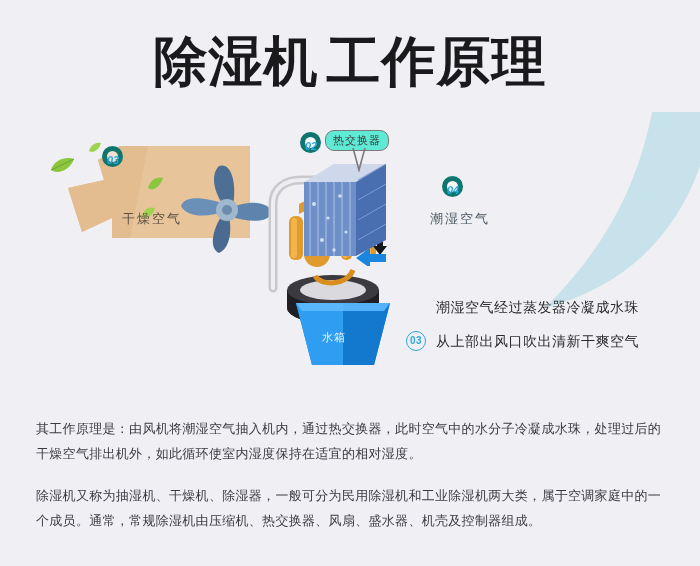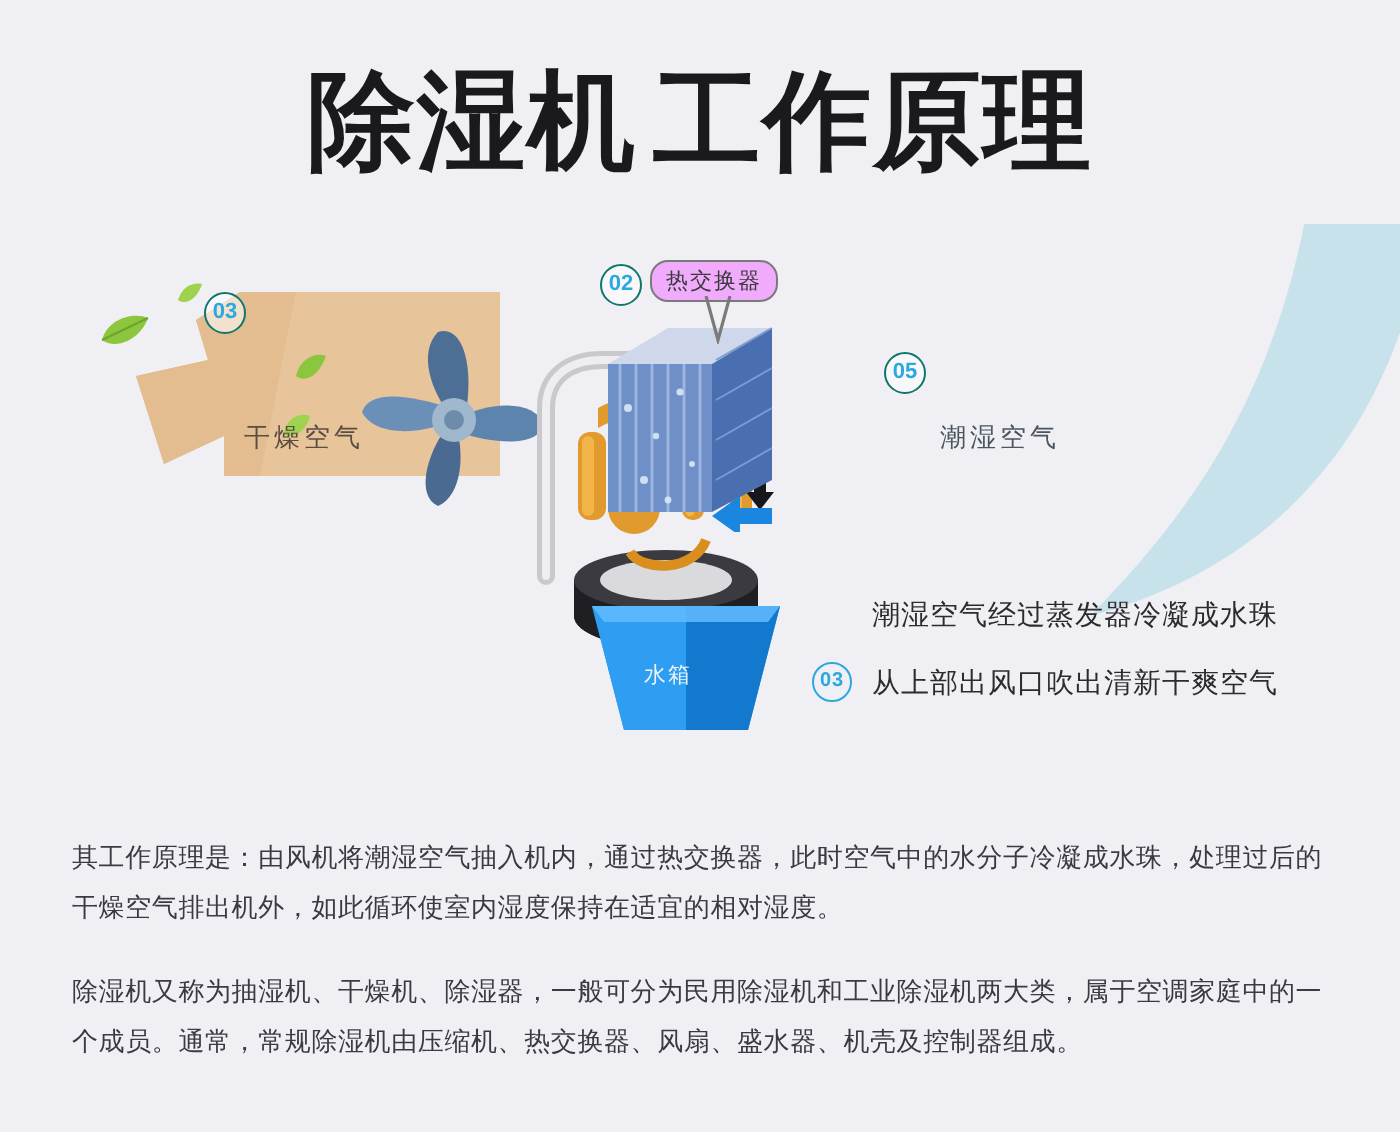--- a/index.html
+++ b/index.html
@@ -56,52 +56,53 @@
   
   .hx{position:absolute;left:300px;top:38px;width:88px;height:110px;}
 
   
   .tank{position:absolute;left:288px;top:175px;width:110px;height:80px;}
 
   
   .badge{
     position:absolute;
     width:21px;height:21px;border-radius:50%;
-    border:1px solid #0f766e;
+    border:5px solid #0f766e;
     color:#2aa8e0;
     font-size:11px;font-weight:700;
     line-height:18px;text-align:center;
     background:rgba(255,255,255,.55);
     box-sizing:border-box;
+    font-style:italic;
   }
   .badge-03{left:102px;top:28px;}
   .badge-02{left:300px;top:14px;}
   .badge-01{left:442px;top:58px;}
 
   .callout{
     position:absolute;left:325px;top:12px;
     border:1.6px solid #7a7a7a;border-radius:9px;
-    background:#f0abfc;
+    background:#5eead4;
     padding:2px 7px;
     font-size:11px;color:#3a3a3a;
     letter-spacing:1px;
     white-space:nowrap;
   }
   .callout-tail{
     position:absolute;left:352px;top:30px;width:14px;height:24px;
   }
 
   .lbl{
     position:absolute;
     font-size:13px;color:#4a4a52;
     letter-spacing:2px;
     white-space:nowrap;
   }
   .lbl-dry{left:110px;top:92px;color:#5a4e42;margin-left:12px;}
-  .lbl-wet{left:430px;top:92px;color:#4a5560;margin-left:40px;}
+  .lbl-wet{left:430px;top:92px;color:#4a5560;}
   .lbl-tank{left:322px;top:212px;color:#eaf4ff;font-size:11px;letter-spacing:1px;}
 
   
   .notes{position:absolute;left:406px;top:290px;width:290px;}
   .note{
     position:relative;
     font-size:14px;color:#2b2b30;
     letter-spacing:.5px;
     white-space:nowrap;
     height:34px;line-height:34px;
@@ -280,21 +281,21 @@
       <svg width="110" height="80" viewBox="0 0 110 80">
         <path d="M8 10 L102 10 L86 72 L24 72 Z" fill="#1b8ee8"></path>
         <path d="M8 10 L55 10 L55 72 L24 72 Z" fill="#2e9df2"></path>
         <path d="M55 10 L102 10 L86 72 L55 72 Z" fill="#1379cf"></path>
         <path d="M8 10 L102 10 L96 18 L14 18 Z" fill="#63bcff" opacity="0.85"></path>
       </svg>
     </div>
 
     <div class="badge badge-03">03</div>
     <div class="badge badge-02">02</div>
-    <div class="badge badge-01">05</div>
+    <div class="badge badge-01">04</div>
 
     <div class="callout">热交换器</div>
     <div class="callout-tail">
       <svg width="14" height="24" viewBox="0 0 14 24">
         <path d="M1 0 L7 22 L13 0" stroke="#7a7a7a" stroke-width="1.6" fill="none"></path>
       </svg>
     </div>
 
     <div class="lbl lbl-dry">干燥空气</div>
     <div class="lbl lbl-wet">潮湿空气</div>

